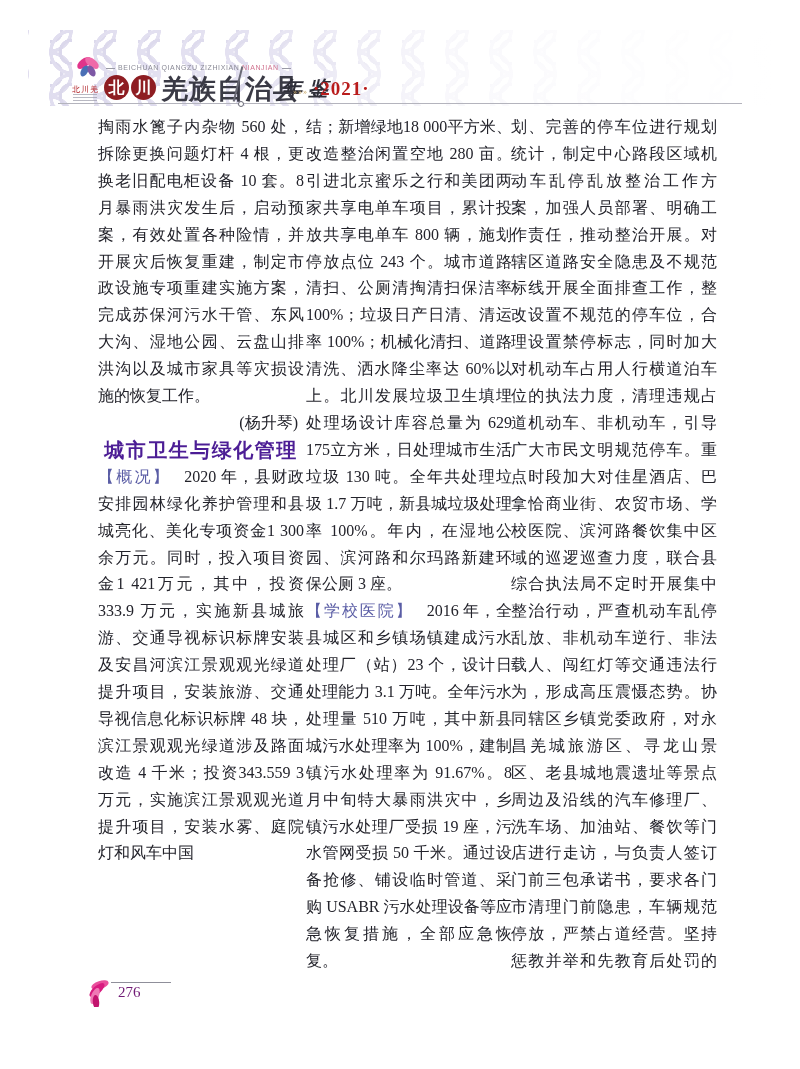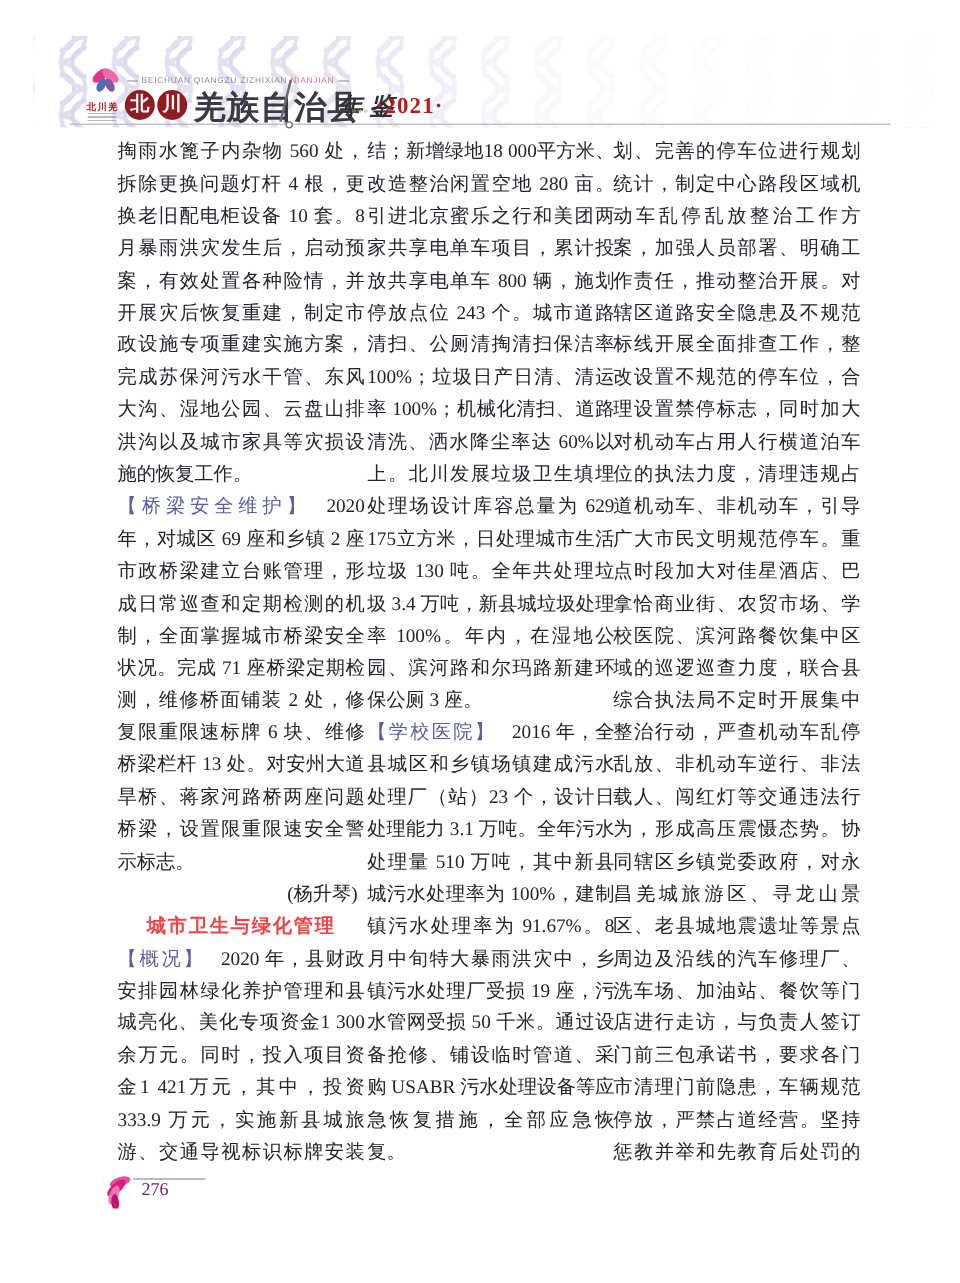--- a/index.html
+++ b/index.html
@@ -17,21 +17,21 @@
     background-size:44px 44px; background-position:0 0, 22px 22px; opacity:.6;
   }
   .wave-fade {
     position:absolute; left:28px; top:30px; width:748px; height:76px;
     background:linear-gradient(to right, rgba(255,255,255,0) 0%, rgba(255,255,255,.15) 30%,
       rgba(255,255,255,.8) 55%, rgba(255,255,255,.93) 75%, #ffffff 100%);
   }
   .header-rule { position:absolute; left:58px; top:103px; width:684px; height:1px; background:#b4b4bd; }
 
   .brand-logo { position:absolute; left:74px; top:54px; width:28px; height:28px; }
-  .logo-label { position:absolute; left:72px; top:84px; font-size:8px; font-weight:bold; color:#b01e24;
+  .logo-label { position:absolute; left:72px; top:84px; font-size:8px; font-weight:normal; color:#b01e24;
     font-family:"Liberation Sans",sans-serif; letter-spacing:1px; white-space:nowrap; }
   .logo-sub { position:absolute; left:73px; top:94px; width:24px; height:7px;
     background:repeating-linear-gradient(to bottom, #9a9aa8 0 1px, transparent 1px 3px); opacity:.7; }
 
   .small-title { position:absolute; left:103px; top:64px; white-space:nowrap;
     font-family:"Liberation Sans",sans-serif; font-size:7px; letter-spacing:.6px; color:#8a8a96; }
   .small-title .nj { color:#d0738f; }
   .dash { display:inline-block; width:9px; height:1px; background:#9a9aa5; vertical-align:middle; margin:0 3px; }
 
   .seal { position:absolute; top:75px; width:25px; height:25px; border-radius:50%;
@@ -57,21 +57,21 @@
   
   .col { position:absolute; top:114px; width:206px; height:860px; overflow:hidden;
     font-size:16px; line-height:26.9px; text-align:justify; }
   .col-1 { left:98px; }
   .col-2 { left:306px; }
   .col-3 { left:511px; }
   .col p { margin:0; }
   .gap { margin-top:27px; }
   .tag { color:#5a5da5; letter-spacing:1.5px; margin-right:13px; }
   .sig { text-align:right; padding-right:6px; }
-  .heading { text-align:center; color:#ef4444; font-weight:bold; font-size:16px;
+  .heading { text-align:center; color:#4c1d95; font-weight:bold; font-size:20px;
     letter-spacing:1.5px; margin:11px 0 10px 0; text-align-last:center; }
 
   
   .footer-flower { position:absolute; left:84px; top:977px; width:28px; height:30px; }
   .footer-rule { position:absolute; left:111px; top:982px; width:60px; height:1px; background:#8f8f9a; }
   .page-number { position:absolute; left:118px; top:984px; font-size:15px; color:#701a75; }
 </style>
 </head>
 <body>
 
@@ -99,28 +99,27 @@
 
   <div class="divider-slash"></div>
   <div class="divider-dot"></div>
 
   <div class="yearbook">年鉴</div>
   <div class="arrows">»»»</div>
   <div class="year">·2021·</div>
 
   <div class="col col-1">
     <p>掏雨水篦子内杂物 560 处，拆除更换问题灯杆 4 根，更换老旧配电柜设备 10 套。8 月暴雨洪灾发生后，启动预案，有效处置各种险情，并开展灾后恢复重建，制定市政设施专项重建实施方案，完成苏保河污水干管、东风大沟、湿地公园、云盘山排洪沟以及城市家具等灾损设施的恢复工作。</p>
-    <p class="gap"><span class="tag">【桥梁安全维护】</span><span>2020 年，对城区 69 座和乡镇 2 座市政桥梁建立台账管理，形成日常巡查和定期检测的机制，全面掌握城市桥梁安全状况。完成 71 座桥梁定期检测，维修桥面铺装 2 处，修复限重限速标牌 6 块、维修桥梁栏杆 13 处。对安州大道旱桥、蒋家河路桥两座问题桥梁，设置限重限速安全警示标志。</span></p>
     <p class="sig">(杨升琴)</p>
     <p class="heading">城市卫生与绿化管理</p>
     <p><span class="tag">【概况】</span><span>2020 年，县财政安排园林绿化养护管理和县城亮化、美化专项资金1 300余万元。同时，投入项目资金1 421万元，其中，投资 333.9 万元，实施新县城旅游、交通导视标识标牌安装及安昌河滨江景观观光绿道提升项目，安装旅游、交通导视信息化标识标牌 48 块，滨江景观观光绿道涉及路面改造 4 千米；投资343.559 3万元，实施滨江景观观光道提升项目，安装水雾、庭院灯和风车中国</span></p>
   </div>
 
   <div class="col col-2">
-    <p>结；新增绿地18 000平方米、改造整治闲置空地 280 亩。引进北京蜜乐之行和美团两家共享电单车项目，累计投放共享电单车 800 辆，施划停放点位 243 个。城市道路清扫、公厕清掏清扫保洁率 100%；垃圾日产日清、清运率 100%；机械化清扫、道路清洗、洒水降尘率达 60%以上。北川发展垃圾卫生填埋处理场设计库容总量为 629 175立方米，日处理城市生活垃圾 130 吨。全年共处理垃圾 3.4 万吨，新县城垃圾处理率 100%。年内，在湿地公园、滨河路和尔玛路新建环保公厕 3 座。</p>
+    <p>结；新增绿地18 000平方米、改造整治闲置空地 280 亩。引进北京蜜乐之行和美团两家共享电单车项目，累计投放共享电单车 800 辆，施划停放点位 243 个。城市道路清扫、公厕清掏清扫保洁率 100%；垃圾日产日清、清运率 100%；机械化清扫、道路清洗、洒水降尘率达 60%以上。北川发展垃圾卫生填埋处理场设计库容总量为 629 175立方米，日处理城市生活垃圾 130 吨。全年共处理垃圾 1.7 万吨，新县城垃圾处理率 100%。年内，在湿地公园、滨河路和尔玛路新建环保公厕 3 座。</p>
     <p class="gap"><span class="tag">【学校医院】</span><span>2016 年，全县城区和乡镇场镇建成污水处理厂（站）23 个，设计日处理能力 3.1 万吨。全年污水处理量 510 万吨，其中新县城污水处理率为 100%，建制镇污水处理率为 91.67%。8 月中旬特大暴雨洪灾中，乡镇污水处理厂受损 19 座，污水管网受损 50 千米。通过设备抢修、铺设临时管道、采购 USABR 污水处理设备等应急恢复措施，全部应急恢复。</span></p>
 
   </div>
 
   <div class="col col-3">
     <p>划、完善的停车位进行规划统计，制定中心路段区域机动车乱停乱放整治工作方案，加强人员部署、明确工作责任，推动整治开展。对辖区道路安全隐患及不规范标线开展全面排查工作，整改设置不规范的停车位，合理设置禁停标志，同时加大对机动车占用人行横道泊车位的执法力度，清理违规占道机动车、非机动车，引导广大市民文明规范停车。重点时段加大对佳星酒店、巴拿恰商业街、农贸市场、学校医院、滨河路餐饮集中区域的巡逻巡查力度，联合县综合执法局不定时开展集中整治行动，严查机动车乱停乱放、非机动车逆行、非法载人、闯红灯等交通违法行为，形成高压震慑态势。协同辖区乡镇党委政府，对永昌羌城旅游区、寻龙山景区、老县城地震遗址等景点周边及沿线的汽车修理厂、洗车场、加油站、餐饮等门店进行走访，与负责人签订门前三包承诺书，要求各门市清理门前隐患，车辆规范停放，严禁占道经营。坚持惩教并举和先教育后处罚的原则，向违法人、乘车人讲清超员载人、违法载人等交通违法行为危害，让违法驾驶人充分认识到违反道路交通法规的危险性和严重性，以人性化执法的原则促进广大群众意识提升，不断提高北川文明城市形象。全年处理城市道路信访、投诉 64 件，查处机动车违反禁令标志指示7 142</p>
   </div>
 
   <svg class="footer-flower" viewBox="0 0 28 30">
     <ellipse cx="16" cy="8" rx="9" ry="4" fill="#e94f9c" transform="rotate(-18 16 8)"></ellipse>

